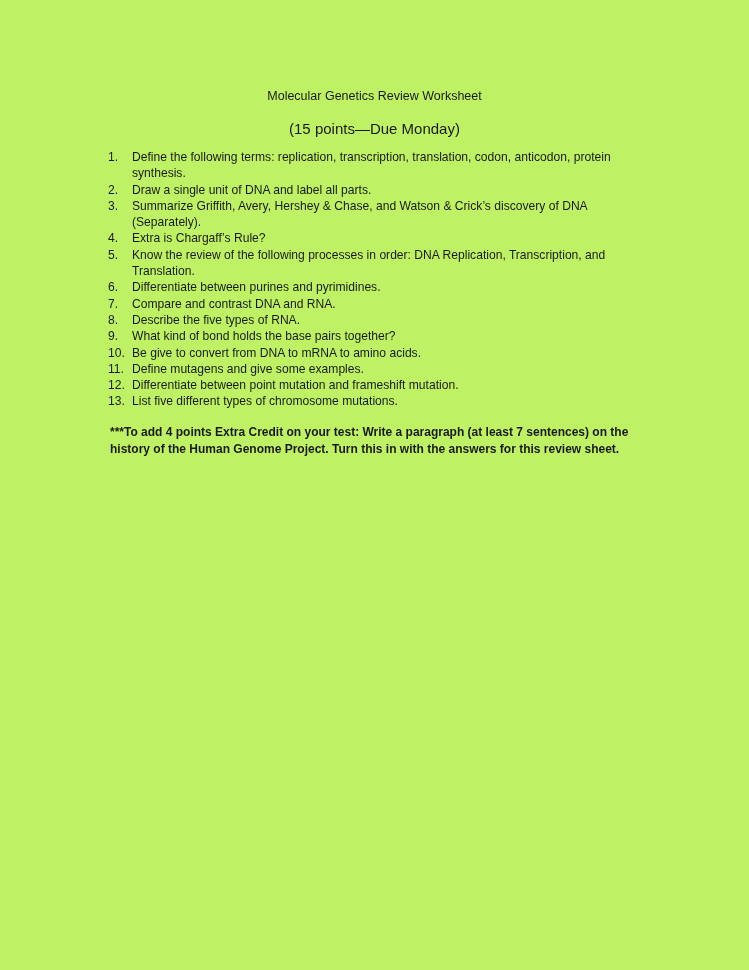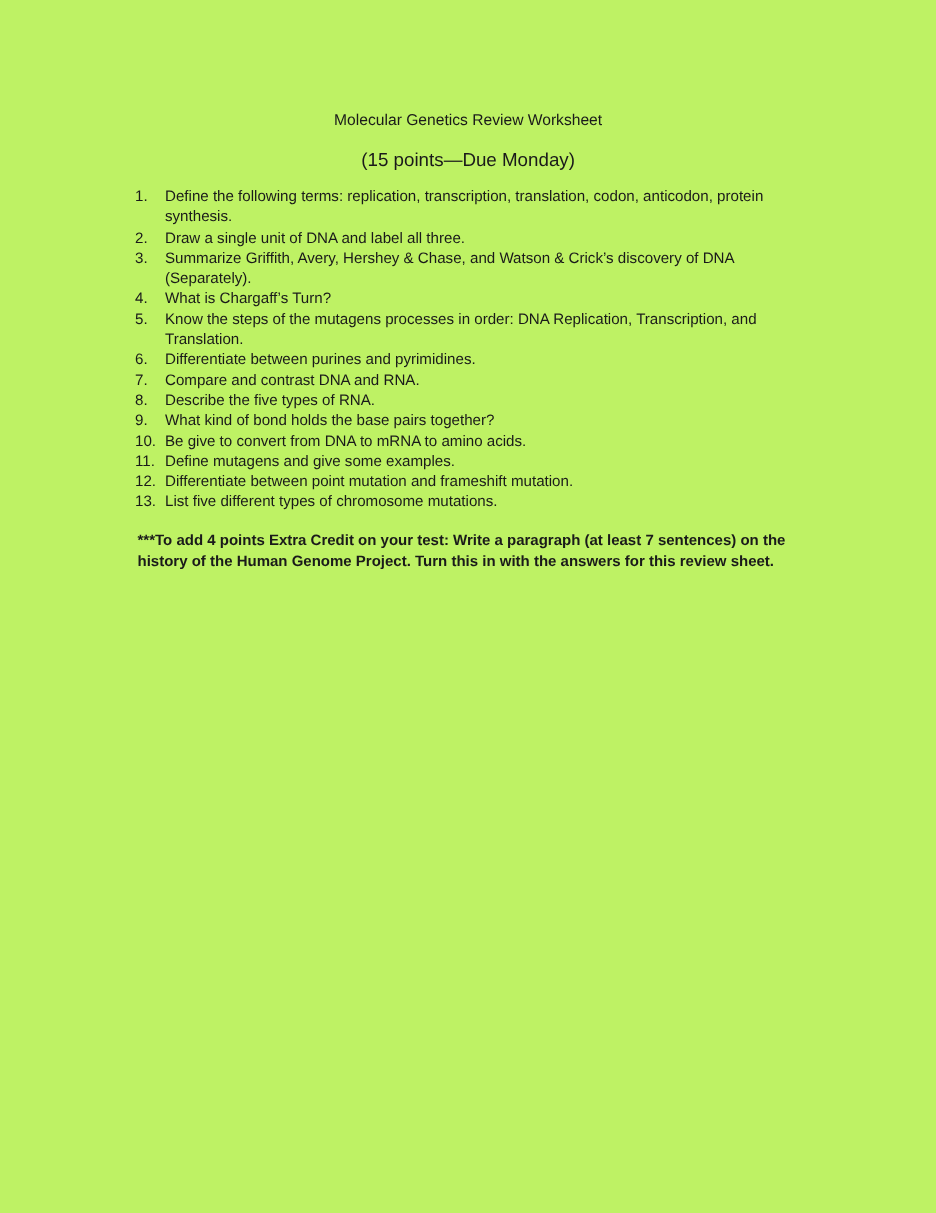--- a/index.html
+++ b/index.html
@@ -80,33 +80,33 @@
   <div class="title">Molecular Genetics Review Worksheet</div>
   <div class="subtitle">(15 points—Due Monday)</div>
 
   <ol class="qlist">
     <li class="qitem">
       <span class="qnum">1.</span>
       <span class="qtext">Define the following terms: replication, transcription, translation, codon, anticodon, protein synthesis.</span>
     </li>
     <li class="qitem">
       <span class="qnum">2.</span>
-      <span class="qtext">Draw a single unit of DNA and label all three.</span>
+      <span class="qtext">Draw a single unit of DNA and label all parts.</span>
     </li>
     <li class="qitem">
       <span class="qnum">3.</span>
       <span class="qtext">Summarize Griffith, Avery, Hershey &amp; Chase, and Watson &amp; Crick’s discovery of DNA (Separately).</span>
     </li>
     <li class="qitem">
       <span class="qnum">4.</span>
-      <span class="qtext">What is Chargaff’s Turn?</span>
+      <span class="qtext">Extra is Chargaff’s Rule?</span>
     </li>
     <li class="qitem">
       <span class="qnum">5.</span>
-      <span class="qtext">Know the steps of the mutagens processes in order: DNA Replication, Transcription, and Translation.</span>
+      <span class="qtext">Know the review of the following processes in order: DNA Replication, Transcription, and Translation.</span>
     </li>
     <li class="qitem">
       <span class="qnum">6.</span>
       <span class="qtext">Differentiate between purines and pyrimidines.</span>
     </li>
     <li class="qitem">
       <span class="qnum">7.</span>
       <span class="qtext">Compare and contrast DNA and RNA.</span>
     </li>
     <li class="qitem">

